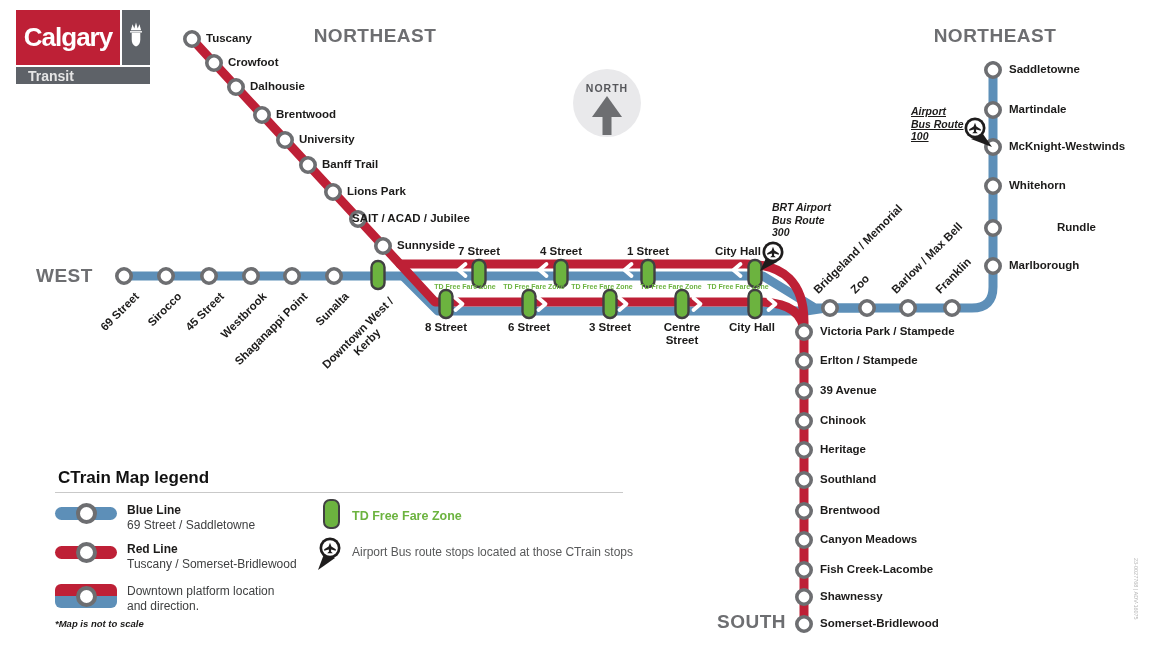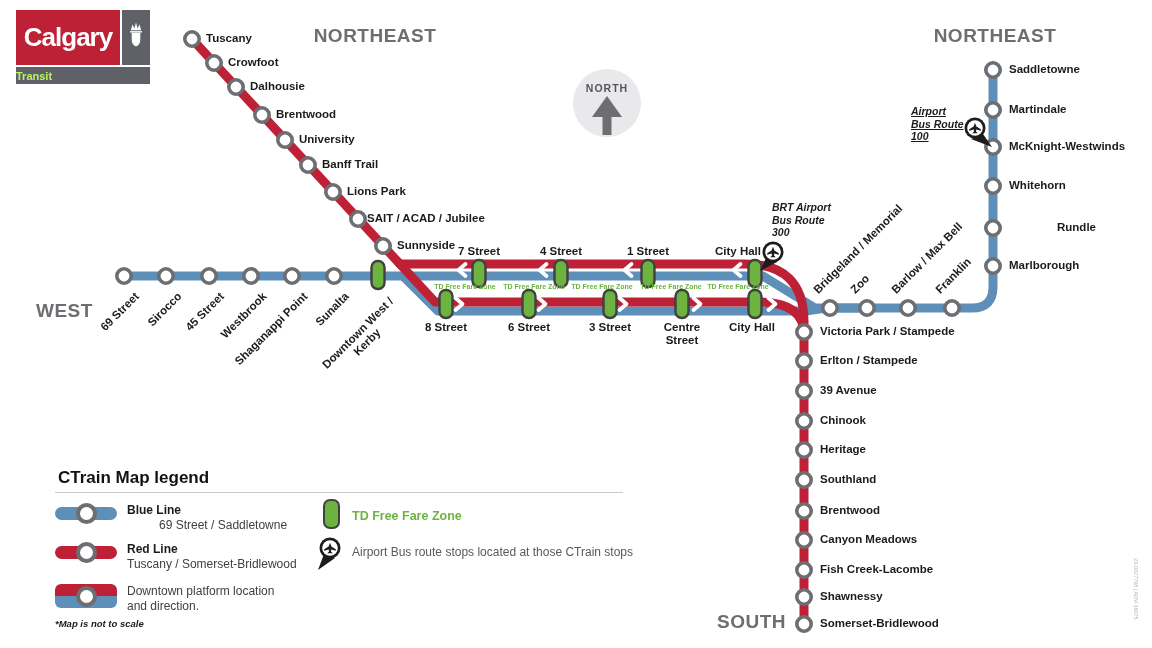--- a/index.html
+++ b/index.html
@@ -18,21 +18,21 @@
   .anno{position:absolute;font-size:10.5px;font-style:italic;font-weight:700;color:#1c1b1a;line-height:12.5px;}
   .anno span{display:block;}
   
   .logo-red{position:absolute;left:16px;top:10px;width:104px;height:55px;background:var(--red);
             display:flex;align-items:center;justify-content:center;}
   .logo-city{color:#fff;font-size:26px;font-weight:800;letter-spacing:-1px;}
   .logo-crest{position:absolute;left:122px;top:10px;width:28px;height:55px;background:#5e6268;
               display:flex;align-items:center;justify-content:center;}
   .logo-bar{position:absolute;left:16px;top:67px;width:134px;height:17px;background:#5e6268;
             display:flex;align-items:center;}
-  .logo-sub{color:#bef264;font-size:11px;font-weight:700;padding-left:0;}
+  .logo-sub{color:#e5e5e5;font-size:14px;font-weight:700;padding-left:12px;}
   
   .compass-lbl{position:absolute;left:577px;top:82px;width:60px;text-align:center;
                font-size:10.5px;font-weight:700;letter-spacing:1px;color:#55565a;}
   
   .lg-title{position:absolute;left:58px;top:468px;font-size:17px;font-weight:800;color:#111;}
   .lg-rule{position:absolute;left:55px;top:492px;width:568px;height:1px;background:#c9c9c9;}
   .lg-bar{position:absolute;left:55px;width:62px;height:13px;border-radius:7px;}
   .lg-bar-half{position:absolute;left:55px;width:62px;height:12px;}
   .lg-circle{position:absolute;width:13px;height:13px;border-radius:50%;background:#fff;border:4px solid var(--gray);}
   .lg-name{position:absolute;left:127px;font-size:12px;font-weight:700;color:#1c1b1a;}
@@ -152,21 +152,21 @@
       <path d="M9,17 h10 v8 q0,6 -5,8 q-5,-2 -5,-8 z" fill="#fff"></path>
       <rect x="7" y="15" width="14" height="1.6" fill="#fff"></rect>
     </svg>
   </div>
   <div class="logo-bar">
     <span class="logo-sub">Transit</span>
   </div>
 
   <div class="hdr" style="left:305px;top:25px;width:140px;text-align:center;">NORTHEAST</div>
   <div class="hdr" style="left:925px;top:25px;width:140px;text-align:center;">NORTHEAST</div>
-  <div class="hdr" style="left:36px;top:265px;margin-top:35px;">WEST</div>
+  <div class="hdr" style="left:36px;top:265px;">WEST</div>
   <div class="hdr" style="left:700px;top:611px;width:86px;text-align:right;">SOUTH</div>
 
   <div class="compass-lbl">NORTH</div>
 
   <div class="anno" style="left:911px;top:105px;text-decoration:underline;">
     <span>Airport</span>
     <span>Bus Route</span>
     <span>100</span>
   </div>
   <div class="anno" style="left:772px;top:201px;">
@@ -176,21 +176,21 @@
   </div>
 
   <div id="labels">
       <div class="stn b" style="left: 206px; top: 32px;">Tuscany</div>
       <div class="stn" style="left: 228px; top: 56px;">Crowfoot</div>
       <div class="stn" style="left: 250px; top: 80px;">Dalhousie</div>
       <div class="stn" style="left: 276px; top: 108px;">Brentwood</div>
       <div class="stn" style="left: 299px; top: 133px;">University</div>
       <div class="stn" style="left: 322px; top: 158px;">Banff Trail</div>
       <div class="stn" style="left: 347px; top: 185px;">Lions Park</div>
-      <div class="stn" style="left: 367px; top: 212px; text-align: right;">SAIT / ACAD / Jubilee</div>
+      <div class="stn" style="left: 352px; top: 212px; text-align: right;">SAIT / ACAD / Jubilee</div>
       <div class="stn" style="left: 397px; top: 239px;">Sunnyside</div>
       <div class="stn diag-w b" style="right: 1019px; top: 290px;">69 Street</div>
       <div class="stn diag-w" style="right: 977px; top: 290px;">Sirocco</div>
       <div class="stn diag-w" style="right: 934px; top: 290px;">45 Street</div>
       <div class="stn diag-w" style="right: 892px; top: 290px;">Westbrook</div>
       <div class="stn diag-w" style="right: 851px; top: 290px;">Shaganappi Point</div>
       <div class="stn diag-w" style="right: 809px; top: 290px;">Sunalta</div>
       <div class="stn diag-w" style="right: 765px; top: 295px; text-align: center;">Downtown West /
 Kerby</div>
       <div class="stn ctr" style="left: 434px; top: 245px; width: 90px;">7 Street</div>
@@ -230,21 +230,21 @@
       <div class="td-lbl" style="left: 629px; top: 283px;">TD Free Fare Zone</div>
       <div class="td-lbl" style="left: 696px; top: 283px;">TD Free Fare Zone</div>
     </div>
 
   <div class="lg-title">CTrain Map legend</div>
   <div class="lg-rule"></div>
 
   <div class="lg-bar" style="top:507px;background:var(--blue);"></div>
   <div class="lg-circle" style="left:76px;top:503px;"></div>
   <div class="lg-name" style="top:503px;">Blue Line</div>
-  <div class="lg-sub" style="top:518px;margin-left:32px;">69 Street / Saddletowne</div>
+  <div class="lg-sub" style="top:518px;">69 Street / Saddletowne</div>
 
   <div class="lg-bar" style="top:546px;background:var(--red);"></div>
   <div class="lg-circle" style="left:76px;top:542px;"></div>
   <div class="lg-name" style="top:542px;">Red Line</div>
   <div class="lg-sub" style="top:557px;">Tuscany / Somerset-Bridlewood</div>
 
   <div class="lg-bar-half" style="top:584px;background:var(--red);border-radius:6px 6px 0 0;"></div>
   <div class="lg-bar-half" style="top:596px;background:var(--blue);border-radius:0 0 6px 6px;"></div>
   <div class="lg-circle" style="left:76px;top:586px;"></div>
   <div class="lg-sub" style="top:584px;">Downtown platform location

